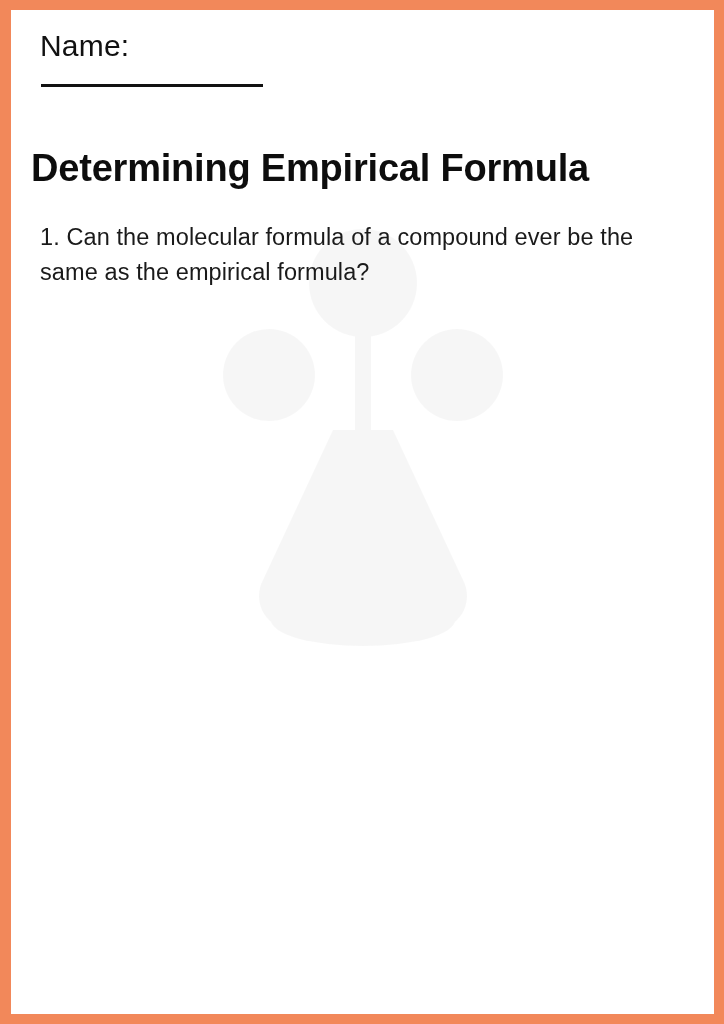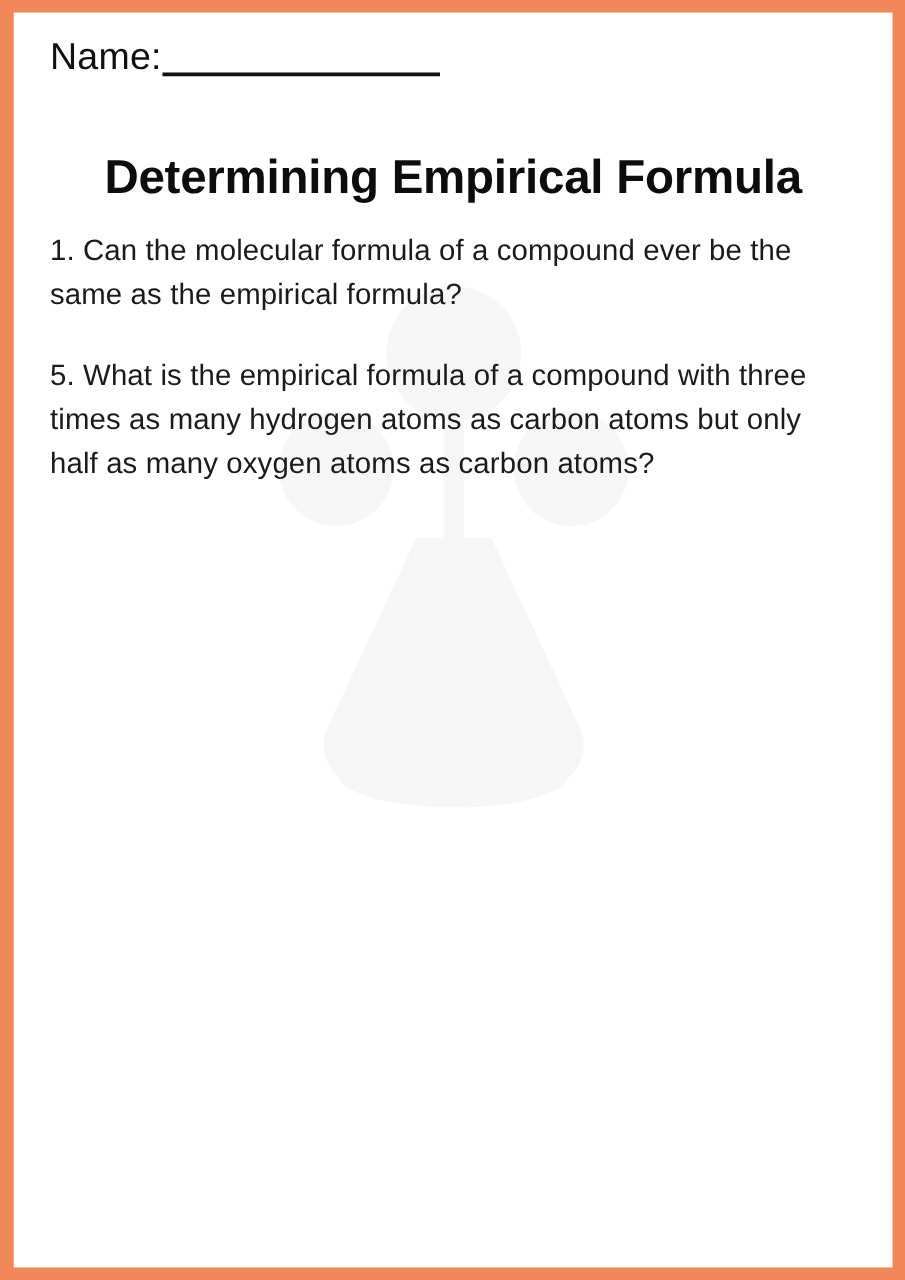--- a/index.html
+++ b/index.html
@@ -49,56 +49,56 @@
   .content {
     position: relative;
     z-index: 1;
     padding: 0 20px 0 20px;
     height: 100%;
   }
 
   
   .name-row {
     display: flex;
-    align-items: flex-end;
+    align-items: flex-start;
     padding-top: 21px;
     padding-left: 9px;
+    flex-direction: column;
   }
   .name-label {
     font-size: 30px;
     line-height: 1;
     letter-spacing: 0.2px;
     color: #111111;
     font-weight: 400;
     font-stretch: condensed;
     white-space: nowrap;
   }
   .name-blank {
     display: inline-block;
     width: 222px;
     border-bottom: 3px solid #111111;
     height: 26px;
     margin-left: 1px;
   }
 
   
   .title {
-    text-align: center;
     font-size: 38px;
     font-weight: 700;
     color: #0d0d0d;
     letter-spacing: -0.2px;
     margin-top: 60px;
     font-stretch: condensed;
     white-space: nowrap;
   }
 
   
   .questions {
-    margin-top: 19px;
+    margin-top: 30px;
     padding-left: 9px;
     padding-right: 14px;
   }
   .question {
     font-size: 23.5px;
     line-height: 35px;
     color: #1a1a1a;
     font-weight: 400;
     letter-spacing: 0.1px;
     text-align: left;
@@ -134,18 +134,17 @@
       </div>
 
       <h1 class="title">Determining Empirical Formula</h1>
 
       <div class="questions">
         <p class="question q-gap-none">1. Can the molecular formula of a compound ever be the same as the empirical formula?</p>
 
 
 
 
-        <p class="question q-gap-normal">5. What is the empirical formula of a compound with three times as many hydrogen atoms as carbon atoms but only half as many oxygen atoms as carbon atoms?</p>
       </div>
 
     </div>
   </div>
 </div>
 
 </body></html>

